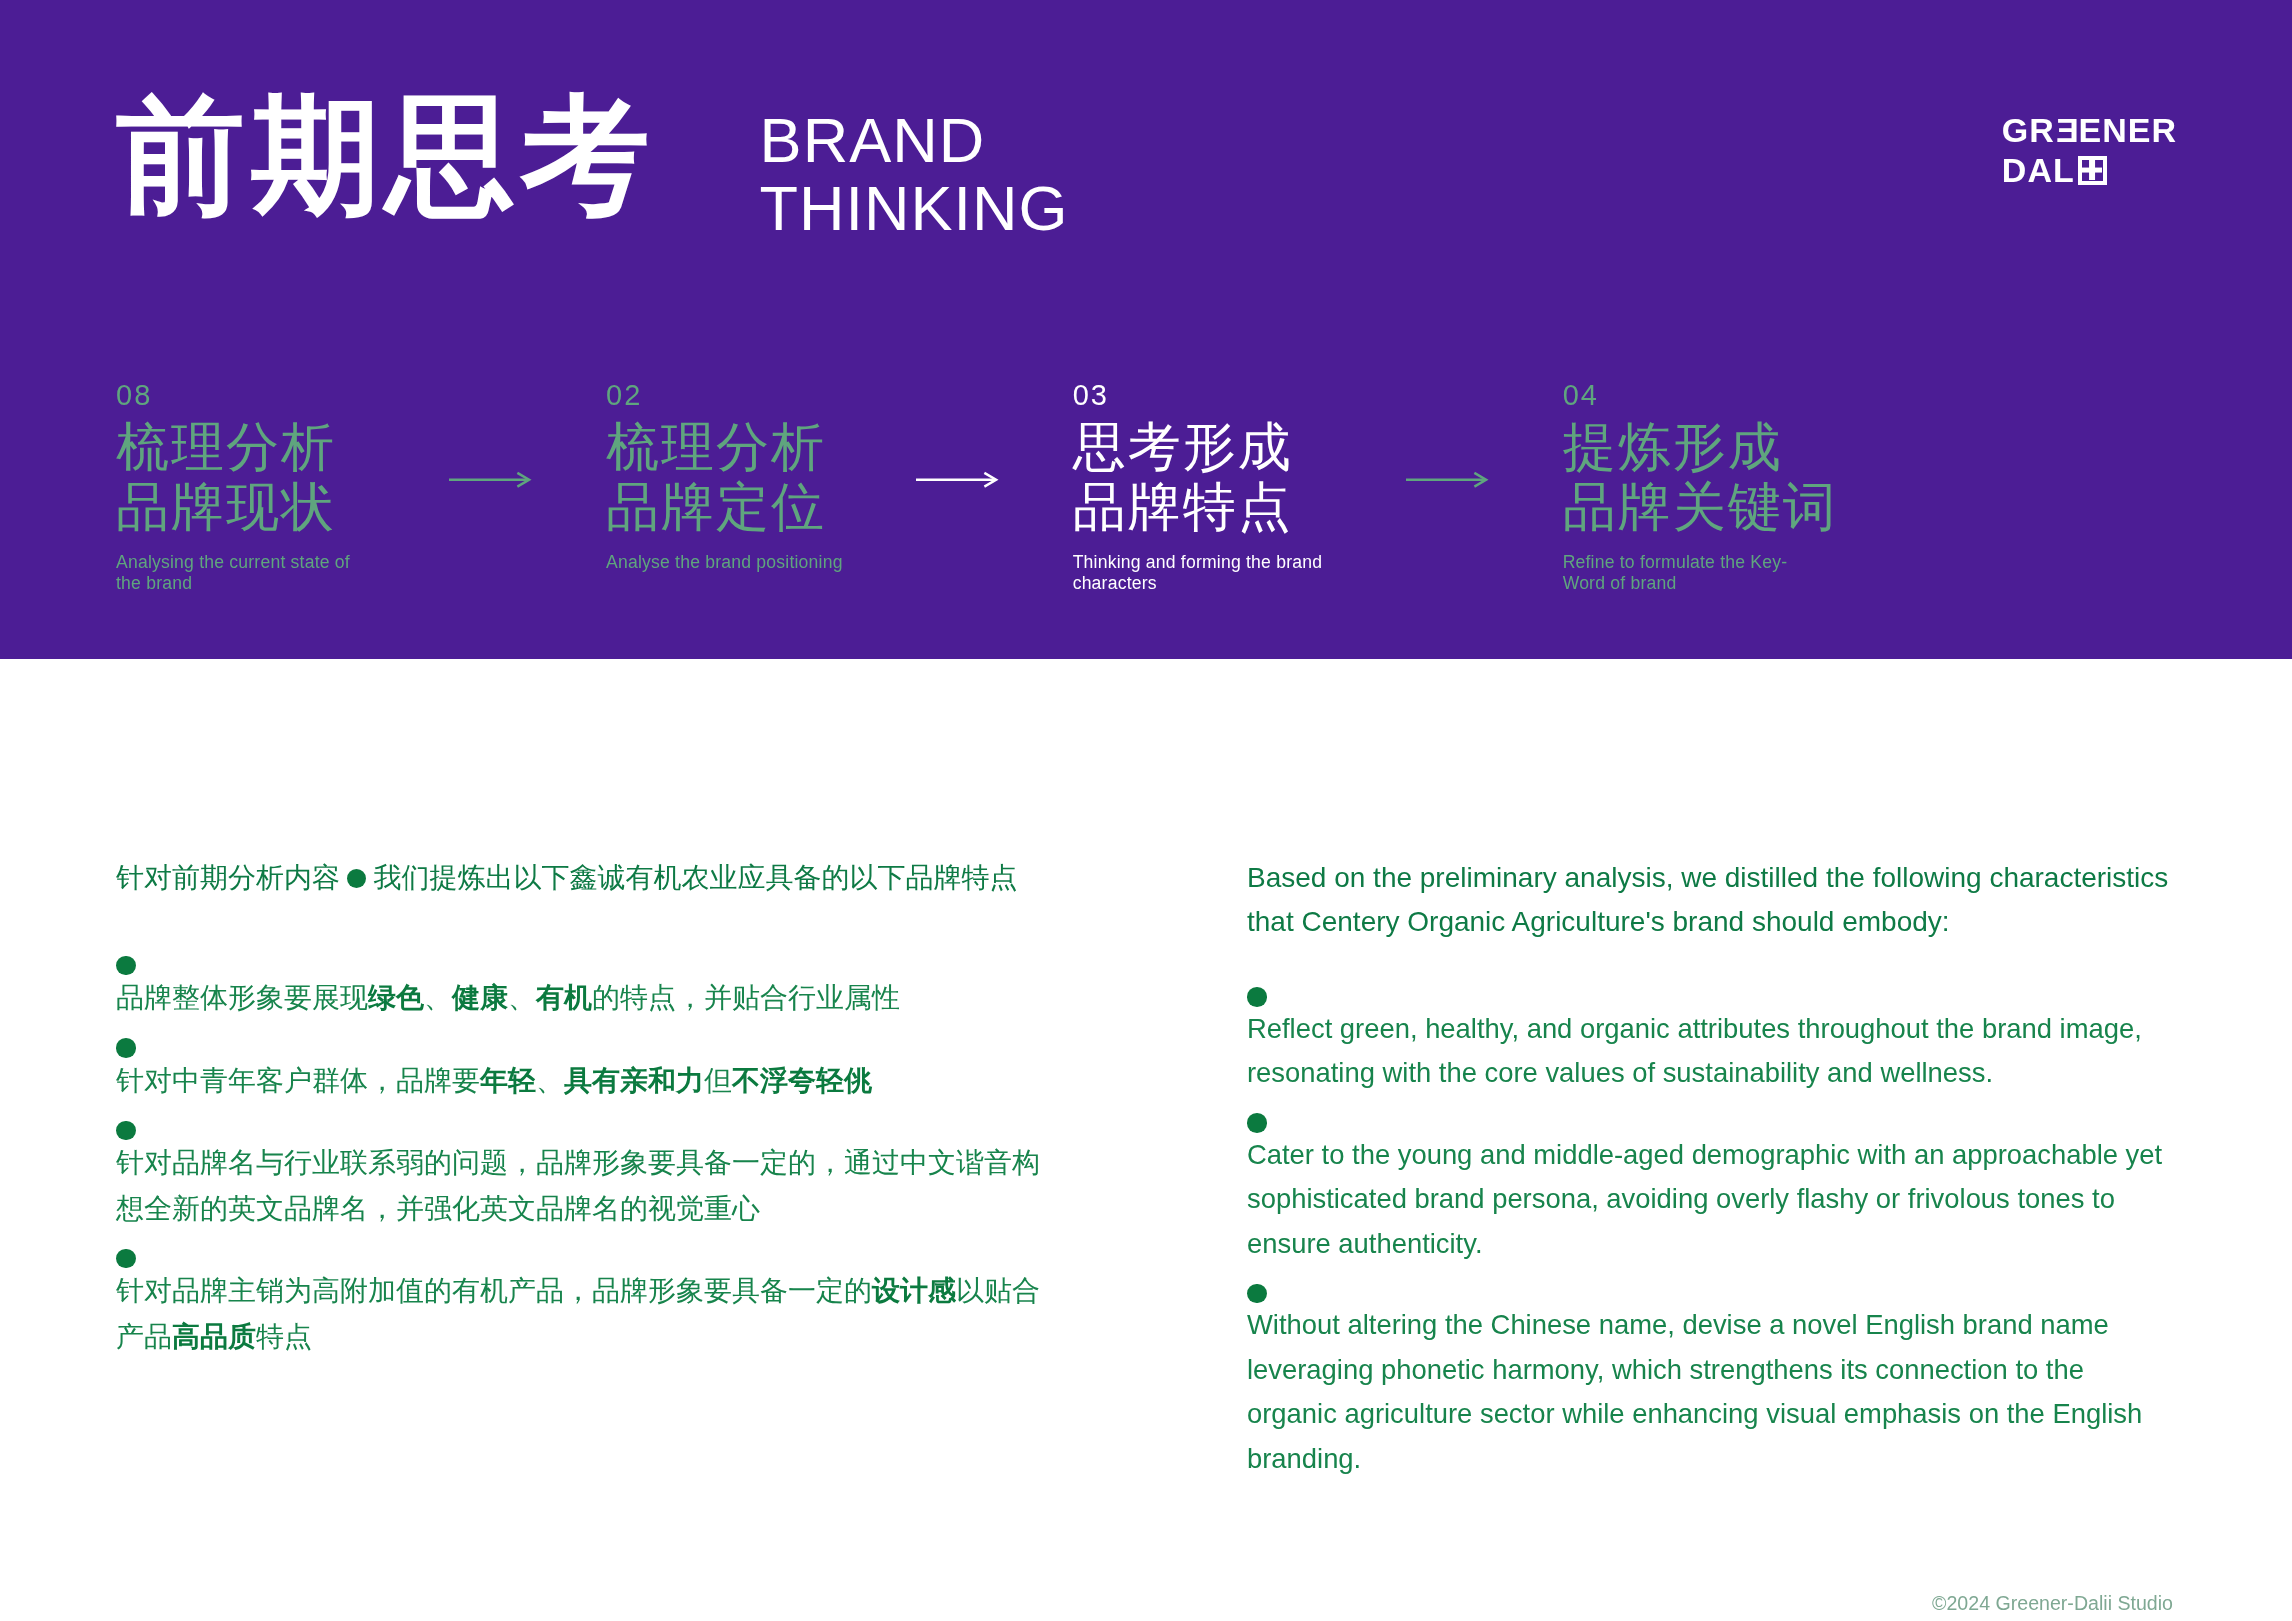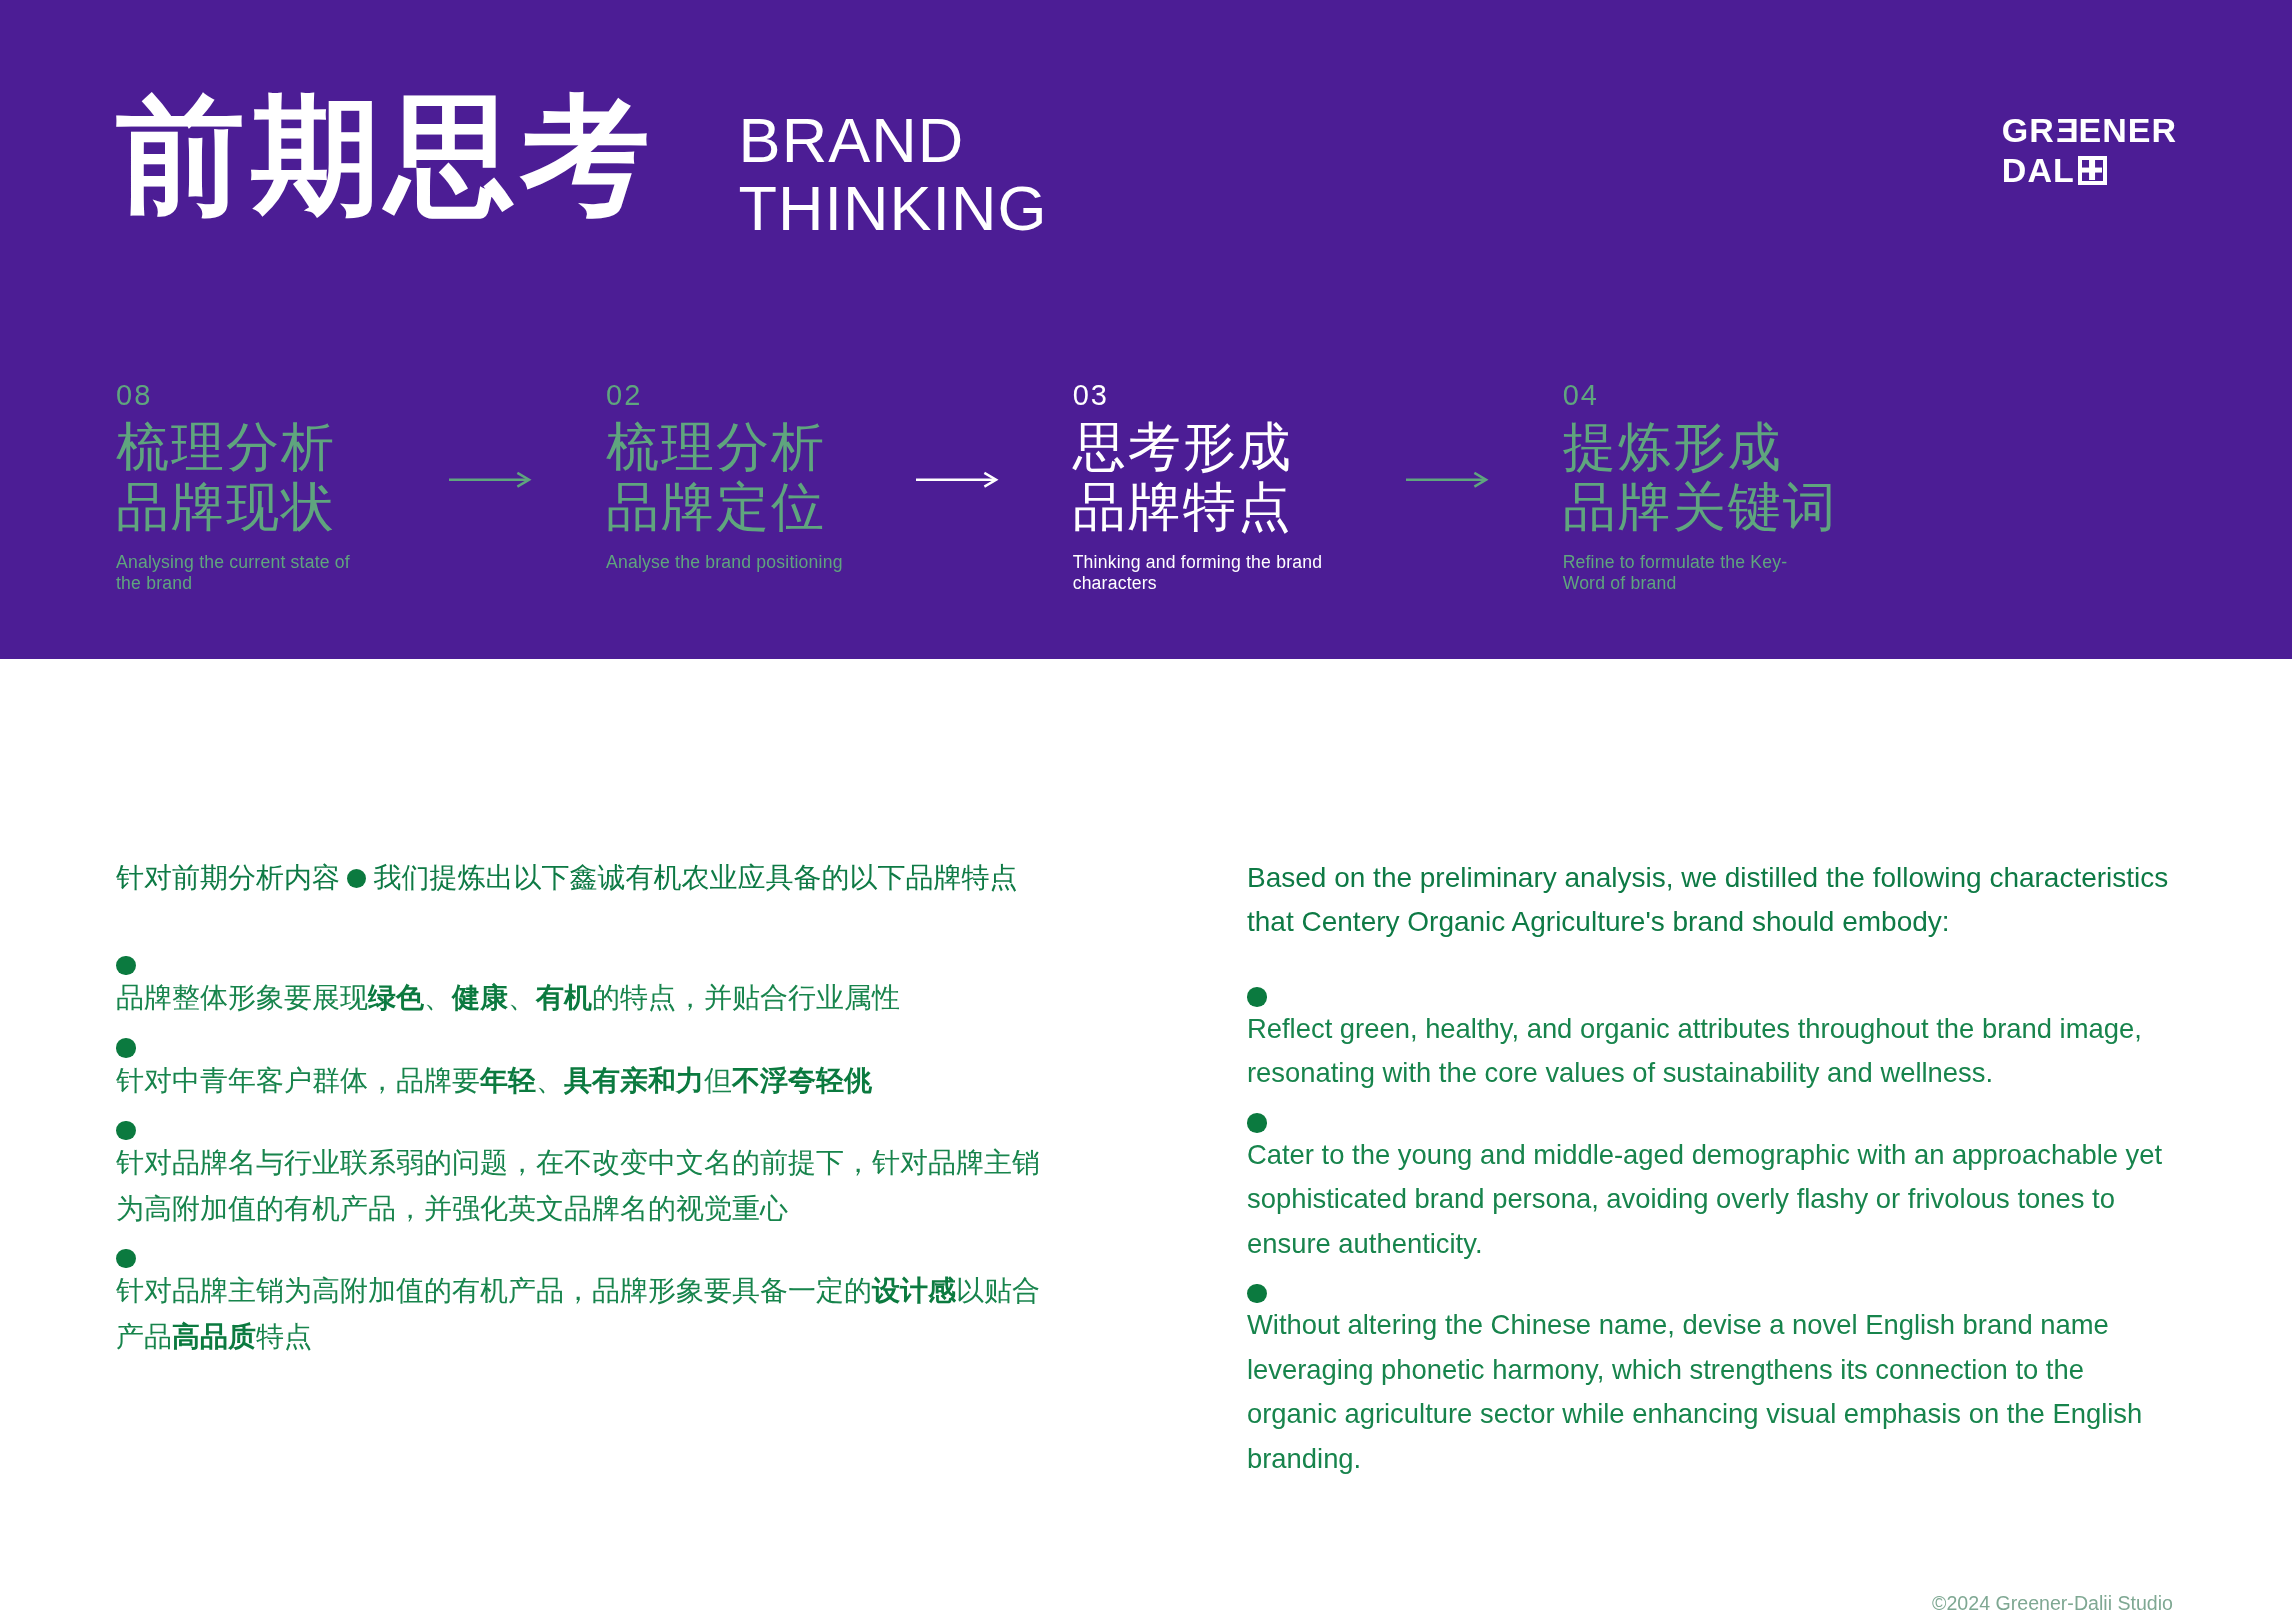--- a/index.html
+++ b/index.html
@@ -20,21 +20,21 @@
     position:absolute; left:116px; top:86px;
     display:flex; align-items:flex-start;
   }
   .title-cn {
     font-size:129px; line-height:1.08; color:#ffffff;
     font-weight:700; letter-spacing:5.9px;
     font-family:"Liberation Sans","DejaVu Sans",sans-serif;
     white-space:nowrap;
   }
   .title-en {
-    margin-left:83px; margin-top:19.6px;
+    margin-left:104px; margin-top:19.6px;
     font-size:63px; line-height:1.08; color:#ffffff;
     font-weight:300; letter-spacing:1px;
     font-family:"Liberation Sans",sans-serif;
     white-space:pre-line;
   }
 
   
   .logo {
     position:absolute; right:116px; top:110px;
     color:#ffffff; text-align:left;
@@ -239,21 +239,21 @@
           <div class="bullet">
             <span class="dot"></span>
             <div class="bullet-cn-text"><span>品牌整体形象要展现</span><b>绿色</b><span>、</span><b>健康</b><span>、</span><b>有机</b><span>的特点，并贴合行业属性</span></div>
           </div>
           <div class="bullet">
             <span class="dot"></span>
             <div class="bullet-cn-text"><span>针对中青年客户群体，品牌要</span><b>年轻</b><span>、</span><b>具有亲和力</b><span>但</span><b>不浮夸轻佻</b></div>
           </div>
           <div class="bullet">
             <span class="dot"></span>
-            <div class="bullet-cn-text"><span>针对品牌名与行业联系弱的问题，在不改变中文名的前提下，针对品牌主销为高附加值的有机产品，并强化英文品牌名的视觉重心</span></div>
+            <div class="bullet-cn-text"><span>针对品牌名与行业联系弱的问题，品牌形象要具备一定的，通过中文谐音构想全新的英文品牌名，并强化英文品牌名的视觉重心</span></div>
           </div>
           <div class="bullet">
             <span class="dot"></span>
             <div class="bullet-cn-text"><span>针对品牌主销为高附加值的有机产品，品牌形象要具备一定的</span><b>设计感</b><span>以贴合产品</span><b>高品质</b><span>特点</span></div>
           </div>
         </div>
     </div>
 
     <div class="col-en">
       <div class="lead-en">Based on the preliminary analysis, we distilled the following characteristics that Centery Organic Agriculture's brand should embody:</div>

